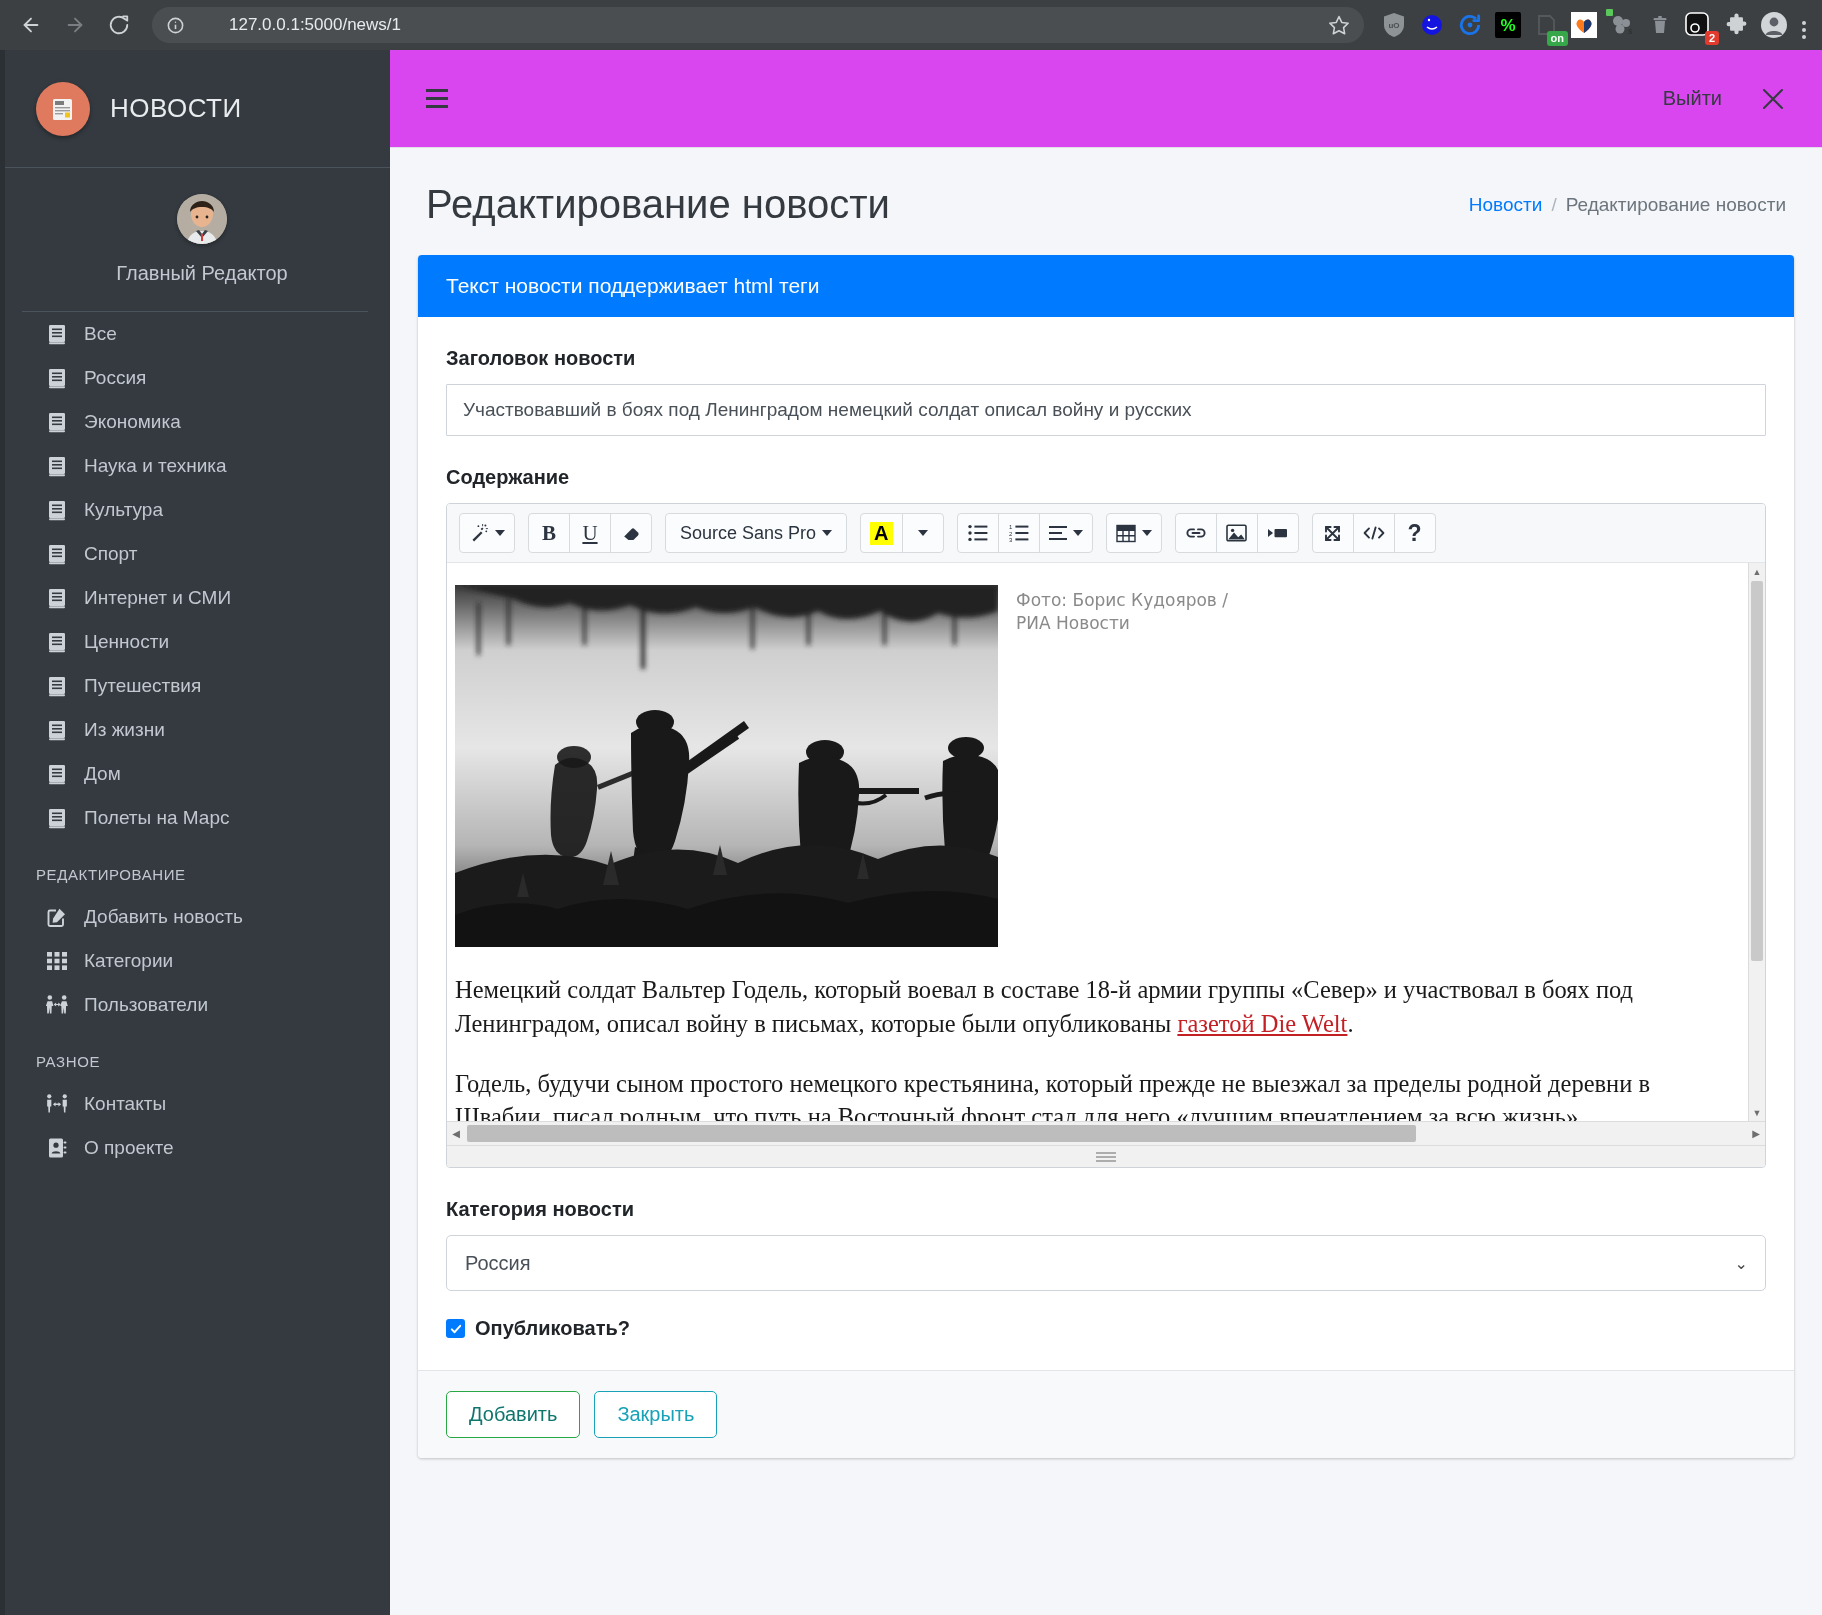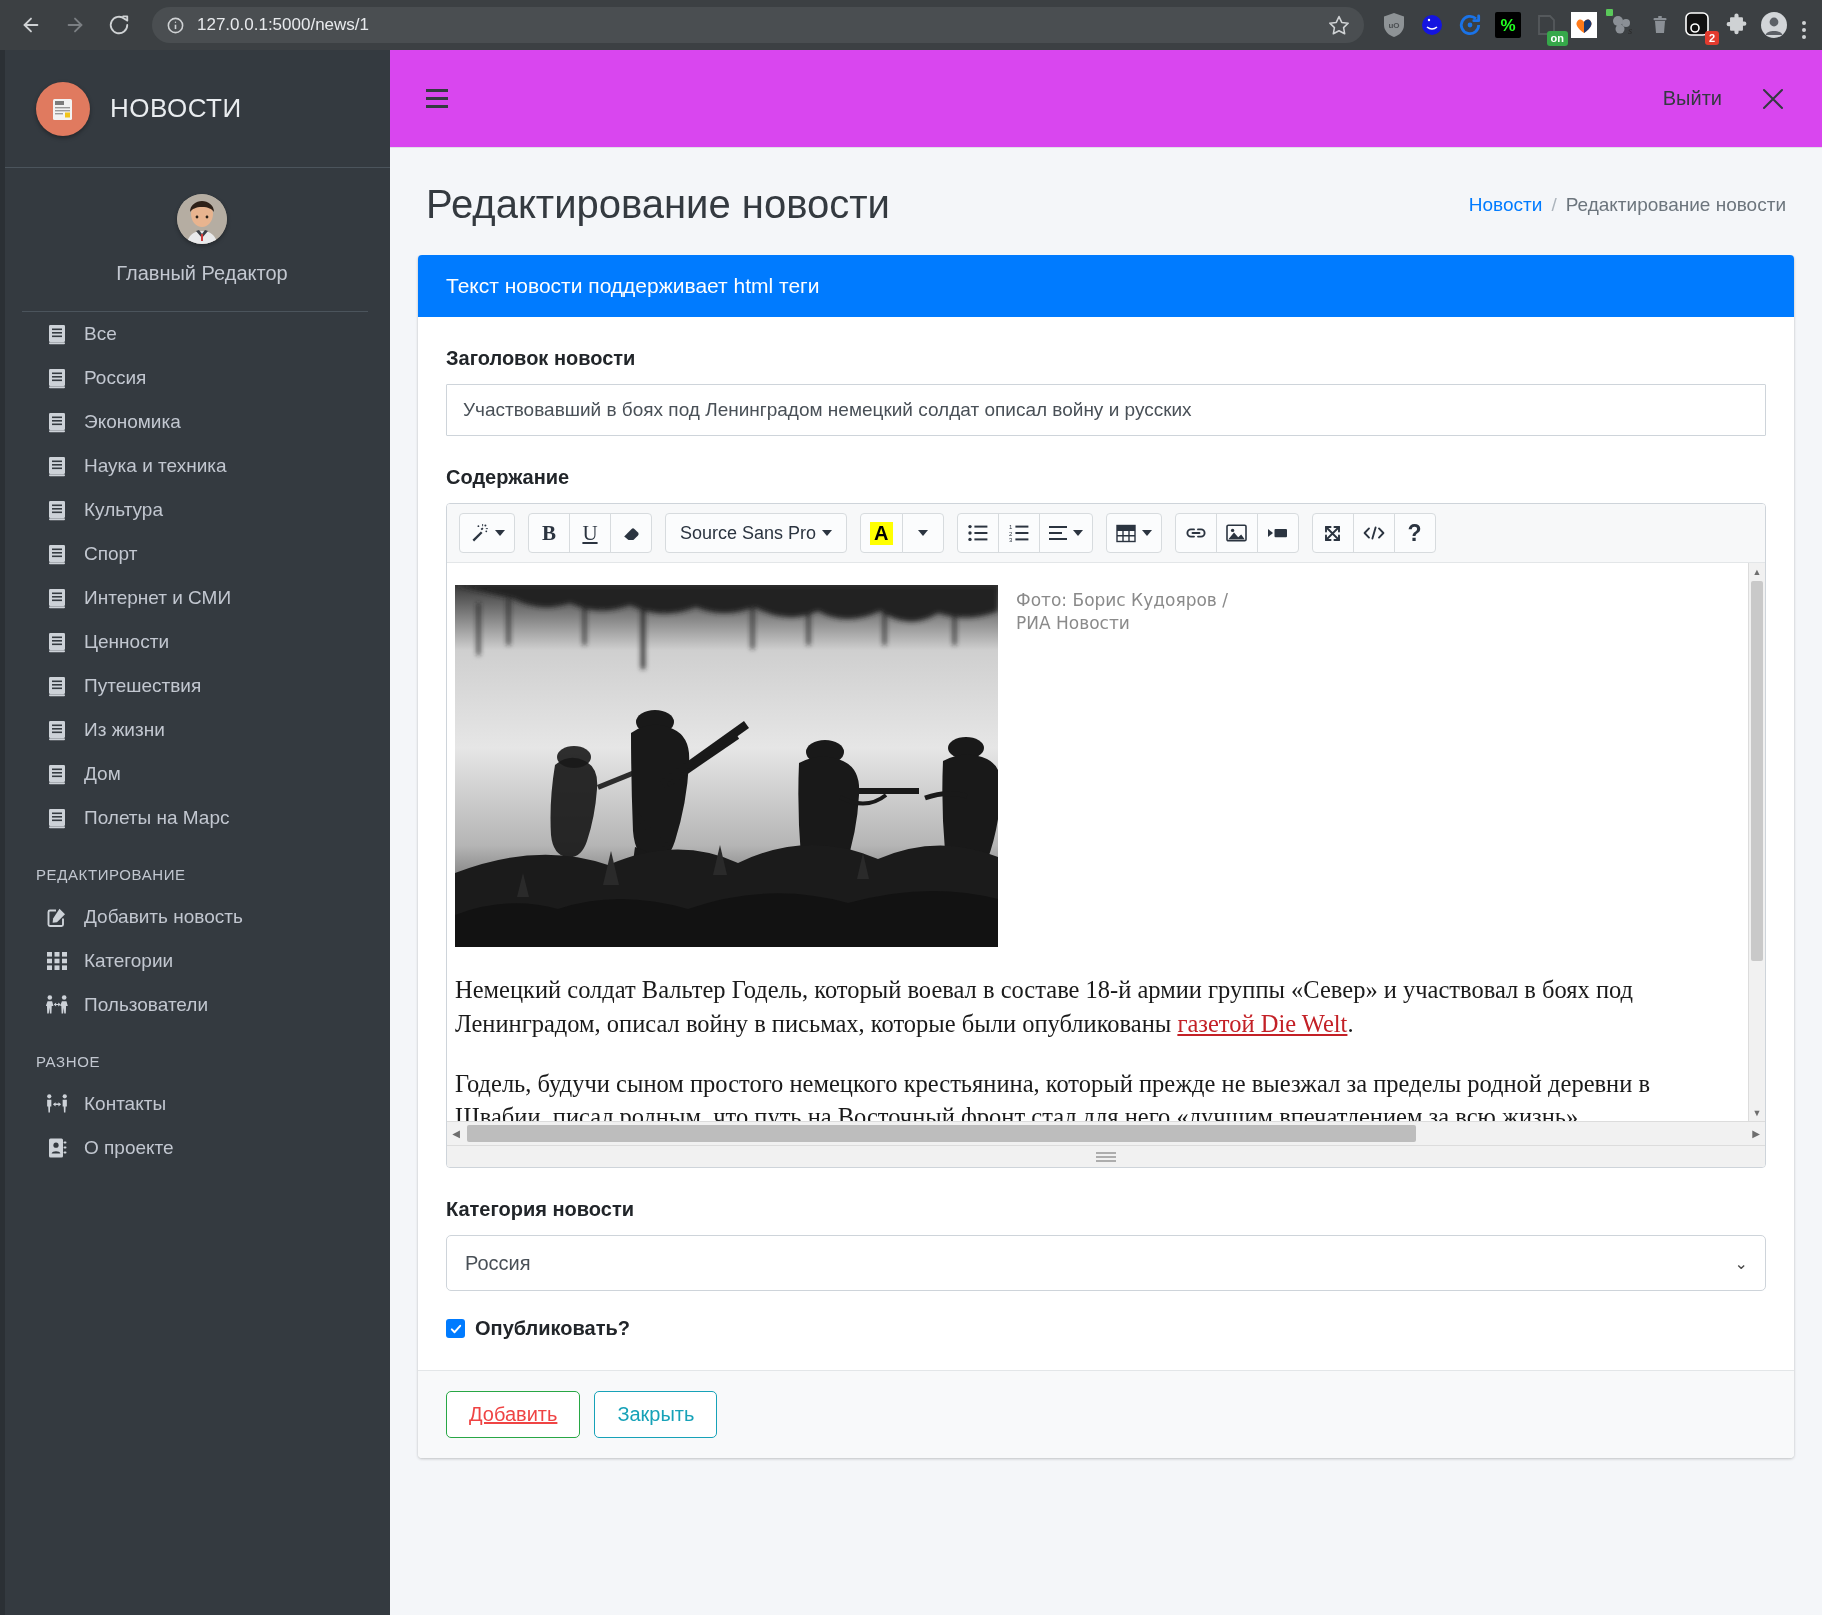--- a/index.html
+++ b/index.html
@@ -33,20 +33,21 @@
     flex: 1;
     height: 36px;
     background: #4a4e51;
     border-radius: 18px;
     display: flex;
     align-items: center;
     padding: 0 14px;
     margin-left: 8px;
     margin-right: 4px;
     min-width: 0;
+    gap: 32px;
   }
   .omnibox .info-icon { color: #cfd2d4; margin-right: 12px; display:flex; }
   .omnibox .url {
     color: #e8eaed;
     font-size: 17px;
     white-space: nowrap;
     overflow: hidden;
     text-overflow: ellipsis;
     flex: 1;
   }
@@ -375,21 +376,21 @@
     display: flex; gap: 14px;
     margin-top: 30px;
   }
   .btn {
     background: #fff;
     border-radius: 5px;
     padding: 11px 22px;
     font-size: 20px;
     cursor: pointer;
   }
-  .btn-add { border: 1px solid #28a745; color: #ef4444; text-decoration: underline; }
+  .btn-add { border: 1px solid #28a745; color: #0f766e; }
   .btn-close { border: 1px solid #17a2b8; color: #17a2b8; }
 
   .content-scroll {
     flex: 1;
     overflow: hidden;
     padding: 0 28px 0 28px;
   }
   .card {
     background: #fff;
     box-shadow: 0 0 1px rgba(0,0,0,.125), 0 1px 3px rgba(0,0,0,.2);

